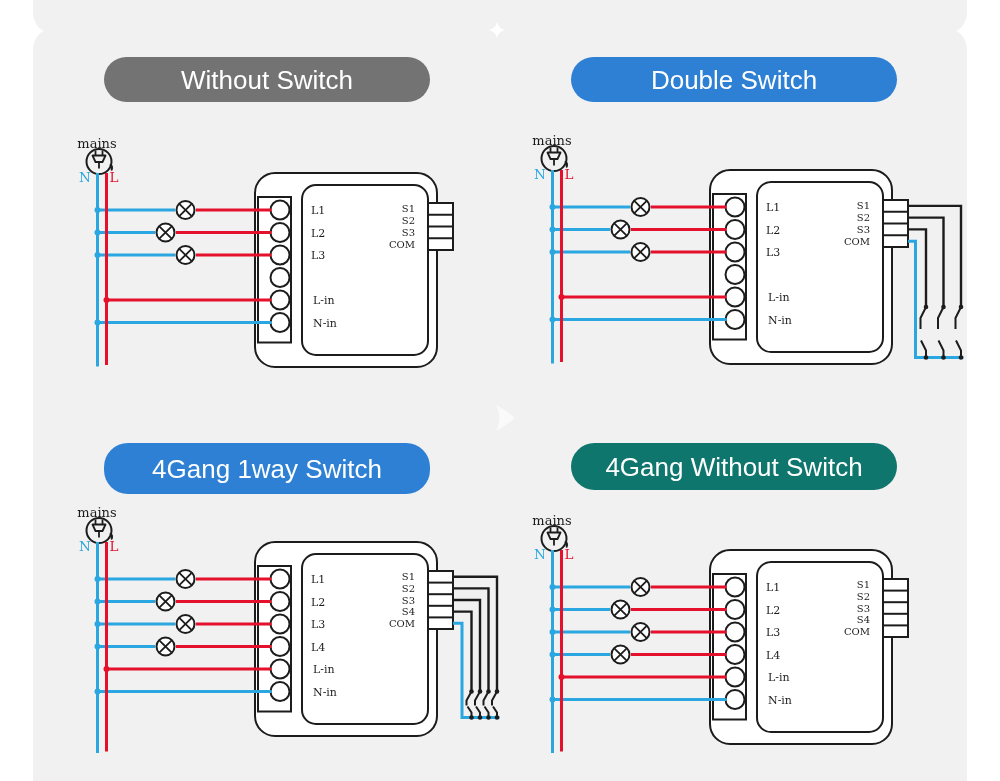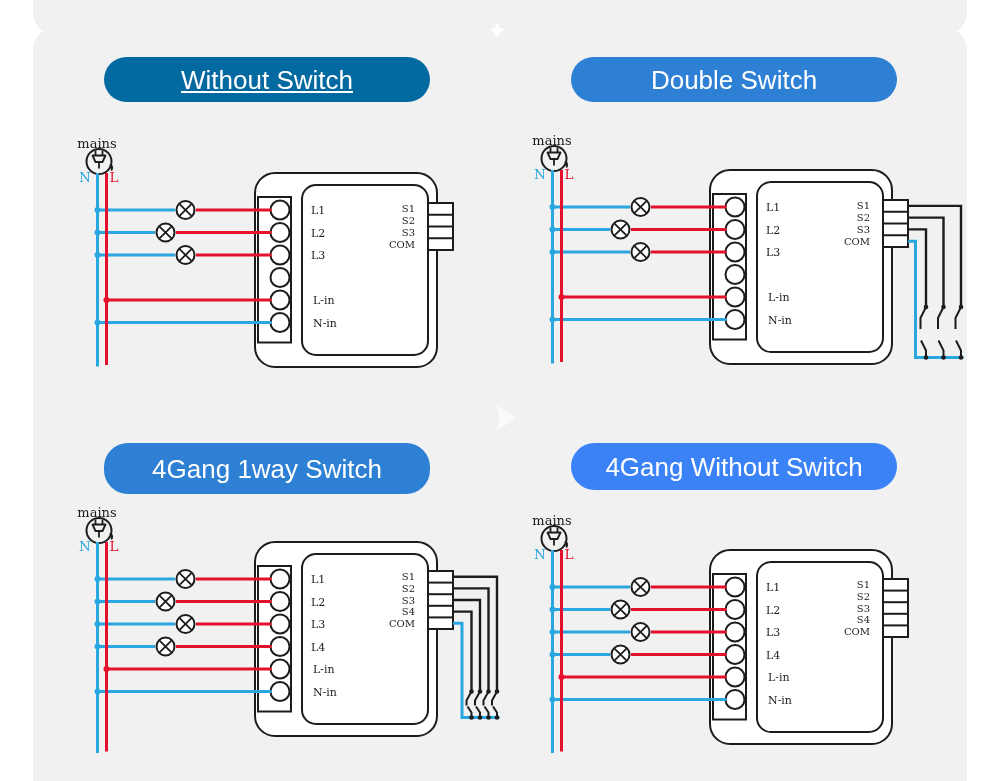--- a/index.html
+++ b/index.html
@@ -22,24 +22,24 @@
 <div class="stage">
   <div class="bg-panel" style="background: rgb(241, 241, 242);"></div>
 
   <svg id="deco" width="1000" height="781" viewBox="0 0 1000 781">
     <path d="M 33,14 C 34.5,23 38,28.5 44,31 C 38,33.5 34.5,39 33,48 Z" fill="#ffffff"></path>
     <path d="M 967,14 C 965.5,23 962,28.5 956,31 C 962,33.5 965.5,39 967,48 Z" fill="#ffffff"></path>
     <path d="M 497,21.5 C 498.2,26.8 500.4,28.9 505.5,30 C 500.4,31.1 498.2,33.2 497,38.5 C 495.8,33.2 493.6,31.1 488.5,30 C 493.6,28.9 495.8,26.8 497,21.5 Z" fill="#ffffff"></path>
     <path d="M 496,405 C 505,410 511.5,414.5 514.5,418 C 511.5,421.5 505,426 496,431 C 500.5,422.5 500.5,413.5 496,405 Z" fill="#fafafb"></path>
   </svg>
 
-  <div class="pill" id="pill-tl" style="background: #0369a1; color: rgb(255, 255, 255); text-decoration: underline;">Without Switch</div>
+  <div class="pill" id="pill-tl" style="background: #737373; color: rgb(255, 255, 255);">Without Switch</div>
   <div class="pill" id="pill-tr" style="background: rgb(46, 128, 212); color: rgb(255, 255, 255);">Double Switch</div>
   <div class="pill" id="pill-bl" style="background: rgb(46, 128, 212); color: rgb(255, 255, 255);">4Gang 1way Switch</div>
-  <div class="pill" id="pill-br" style="background: #3b82f6; color: rgb(255, 255, 255);">4Gang Without Switch</div>
+  <div class="pill" id="pill-br" style="background: #0f766e; color: rgb(255, 255, 255);">4Gang Without Switch</div>
 
   <svg id="diagrams" width="1000" height="781" viewBox="0 0 1000 781">
       <g>
         <text x="97" y="143" font-size="13" fill="#1c1c1c" text-anchor="middle" dominant-baseline="central">mains</text>
         <g>
           <circle cx="99" cy="161.5" r="12.5" fill="none" stroke="#1c1c1c" stroke-width="2"></circle>
           <line x1="95.5" y1="150.5" x2="95.5" y2="155.5" stroke="#1c1c1c" stroke-width="1.8"></line>
           <line x1="102.5" y1="150.5" x2="102.5" y2="155.5" stroke="#1c1c1c" stroke-width="1.8"></line>
           <path d="M 92.5,155.5 h 13 l -3,6.5 h -7 Z" fill="none" stroke="#1c1c1c" stroke-width="1.8" stroke-linejoin="round"></path>
           <line x1="99" y1="162" x2="99" y2="168.5" stroke="#1c1c1c" stroke-width="1.8"></line>

